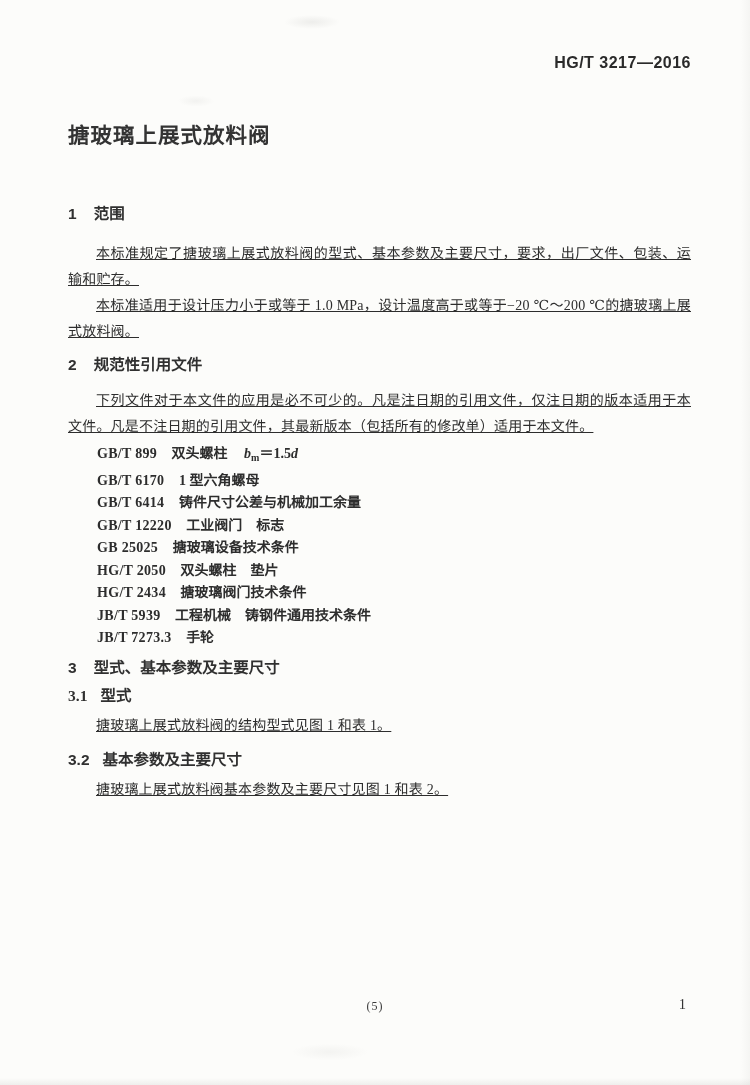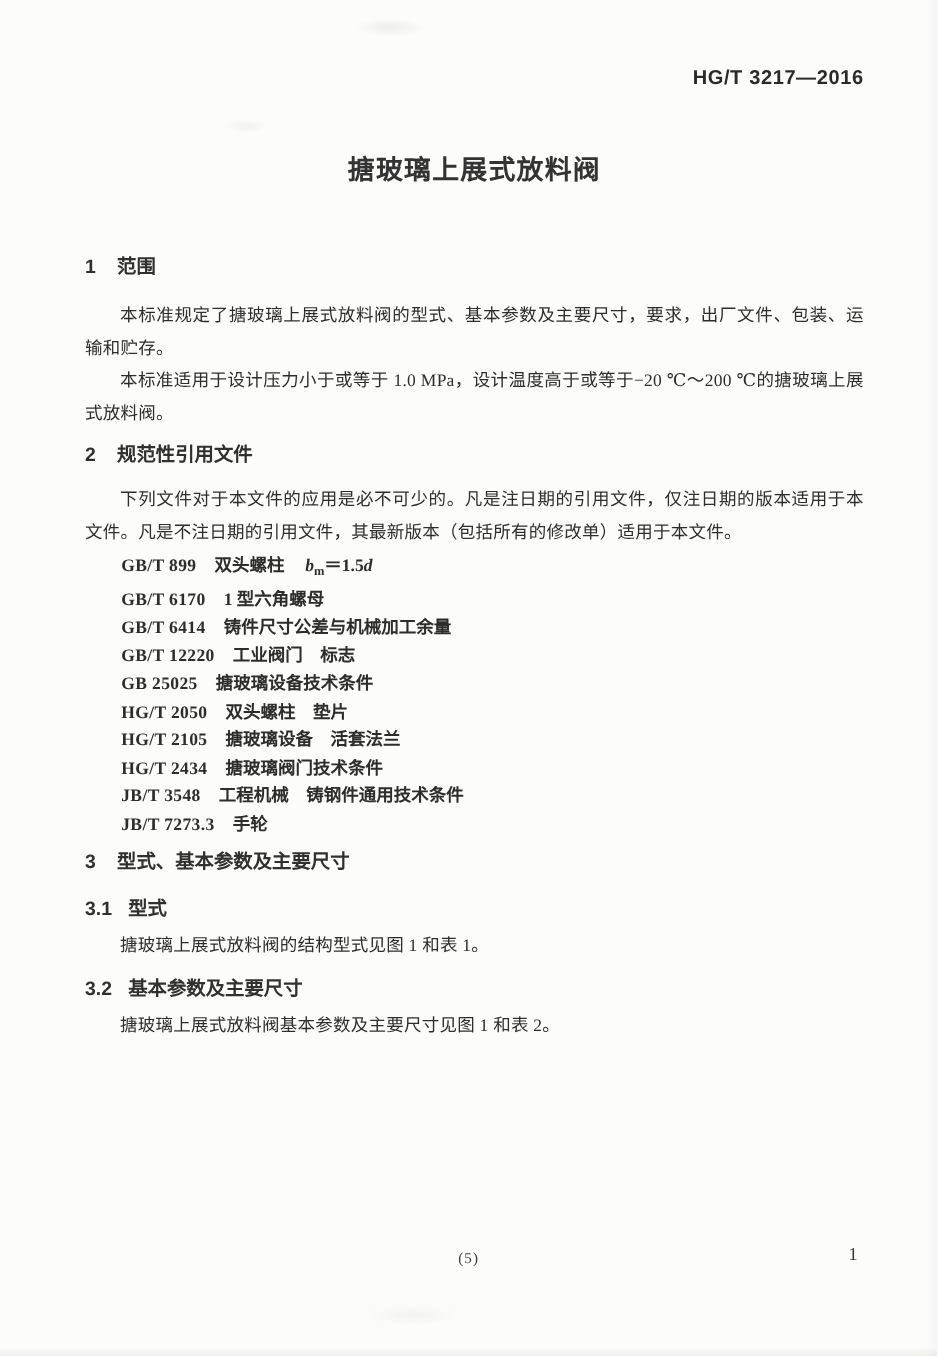--- a/index.html
+++ b/index.html
@@ -39,21 +39,21 @@
     text-align: right;
     font-family: "Liberation Sans", "DejaVu Sans", sans-serif;
     font-weight: bold;
     font-size: 16px;
     line-height: 18px;
     letter-spacing: 0.5px;
     color: #2a2a2a;
   }
   .doc-title {
     margin-top: 49px;
-    text-align: center;
+    text-align: left;
     font-family: "Liberation Sans", "DejaVu Sans", sans-serif;
     font-weight: bold;
     font-size: 21.5px;
     line-height: 30px;
     letter-spacing: 1px;
     color: #333;
   }
   .h1 {
     display: flex;
     align-items: baseline;
@@ -61,29 +61,30 @@
     font-weight: bold;
     font-size: 15.5px;
     line-height: 22px;
     color: #303030;
   }
   .h1 .h-num { margin-right: 17px; }
   .h1.sub .h-num { margin-right: 13px; }
   .h1.top1 { margin-top: 52px; }
   .h1.top2 { margin-top: 9px; }
   .h1.top3 { margin-top: 7px; }
-  .h1.top31 { margin-top: 16px; }
+  .h1.top31 { margin-top: 6px; font-family: Liberation Serif, serif; }
   .h1.top32 { margin-top: 10px; }
   .para {
     margin: 0;
     font-size: 14px;
     line-height: 26px;
     text-indent: 2em;
     text-align: justify;
     letter-spacing: 0.2px;
+    text-decoration: underline;
   }
   .para.p1 { margin-top: 16px; }
   .para.p2 { margin-top: 0; }
   .para.p3 { margin-top: 12px; }
   .para.pshort { margin-top: 6px; }
   .ref-list {
     margin-top: 3px;
     padding-left: 29px;
     font-size: 14px;
     font-weight: bold;
@@ -166,29 +167,25 @@
       </div>
       <div class="ref-row">
         <span class="ref-code">GB 25025</span>
         <span class="ref-title">搪玻璃设备技术条件</span>
       </div>
       <div class="ref-row">
         <span class="ref-code">HG/T 2050</span>
         <span class="ref-title">双头螺柱　垫片</span>
       </div>
       <div class="ref-row">
-        <span class="ref-code">HG/T 2105</span>
-        <span class="ref-title">搪玻璃设备　活套法兰</span>
-      </div>
-      <div class="ref-row">
         <span class="ref-code">HG/T 2434</span>
         <span class="ref-title">搪玻璃阀门技术条件</span>
       </div>
       <div class="ref-row">
-        <span class="ref-code">JB/T 3548</span>
+        <span class="ref-code">JB/T 5939</span>
         <span class="ref-title">工程机械　铸钢件通用技术条件</span>
       </div>
       <div class="ref-row">
         <span class="ref-code">JB/T 7273.3</span>
         <span class="ref-title">手轮</span>
       </div>
     </div>
 
     <div class="h1 top3">
       <span class="h-num">3</span>

